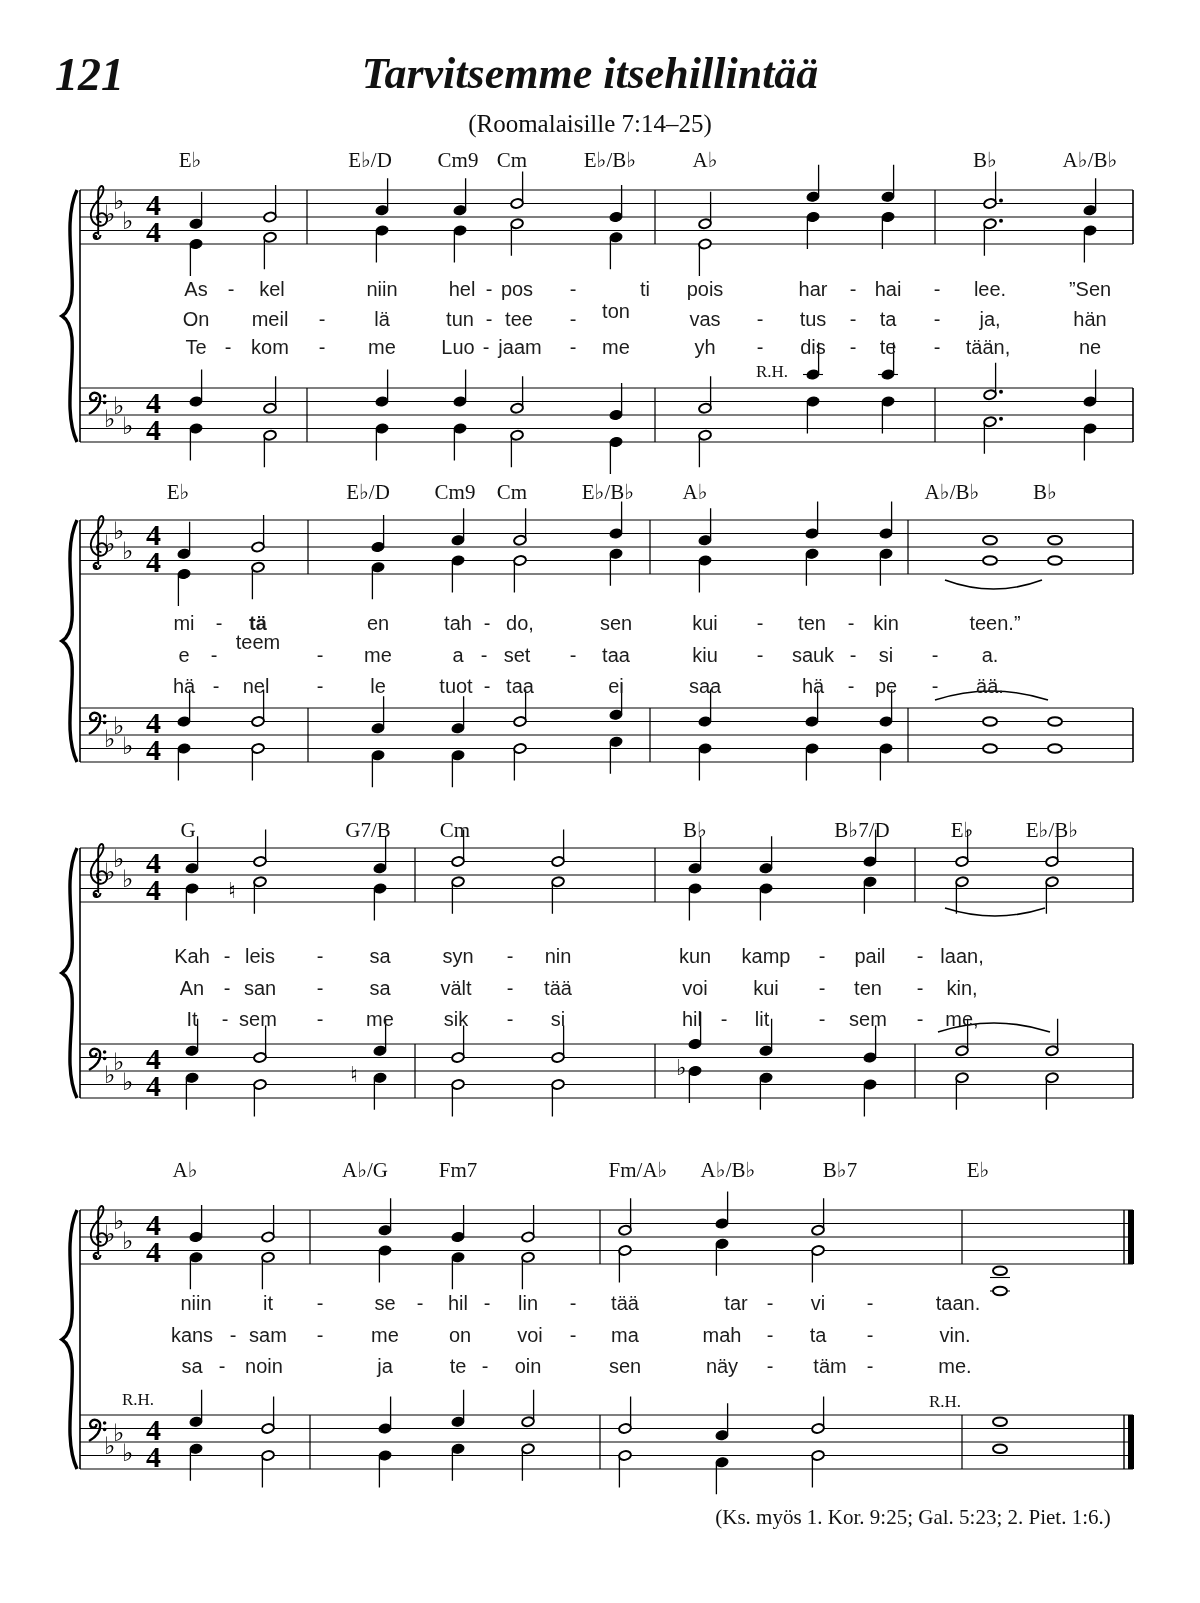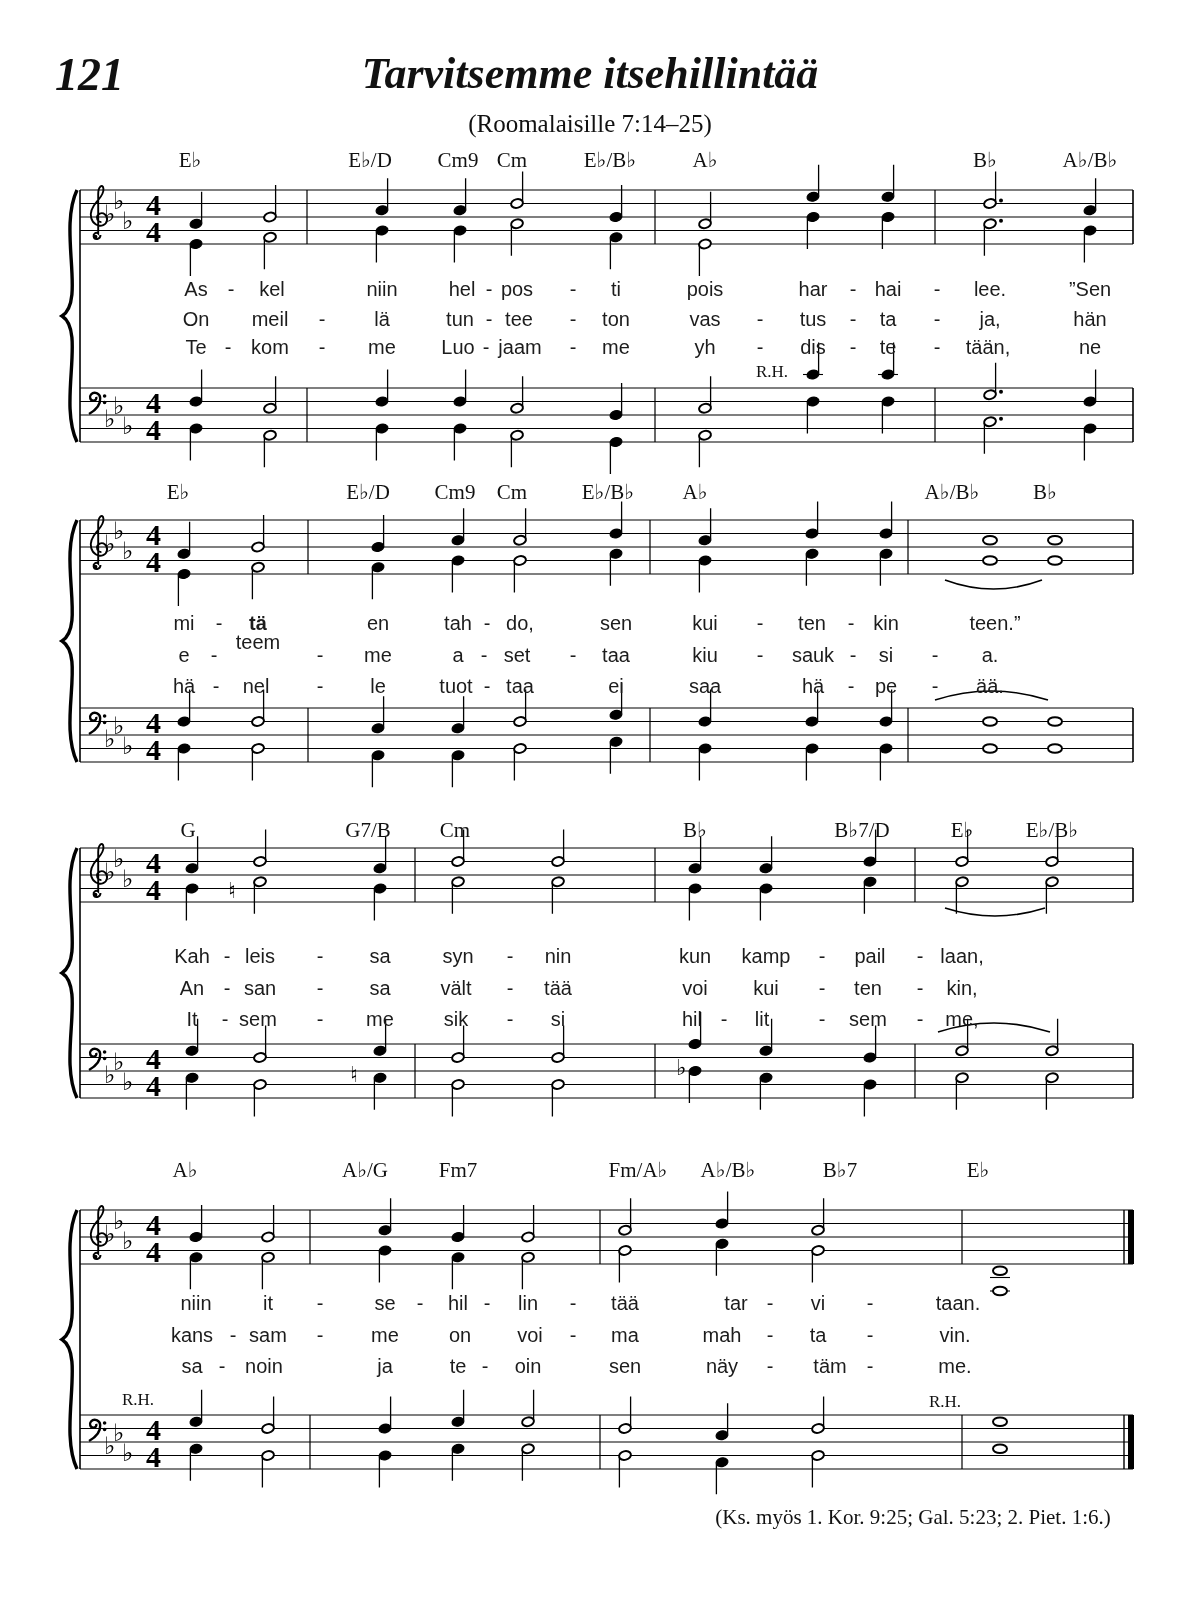--- a/index.html
+++ b/index.html
@@ -530,37 +530,37 @@
         <div class="chord" style="left: 1090px; top: 148px;">A♭/B♭</div>
         <div class="mark" style="left: 772px; top: 362px;">R.H.</div>
         <div class="lyr" style="left: 196px; top: 278px;">As</div>
         <div class="lyr" style="left: 231px; top: 278px;">-</div>
         <div class="lyr" style="left: 272px; top: 278px;">kel</div>
         <div class="lyr" style="left: 382px; top: 278px;">niin</div>
         <div class="lyr" style="left: 462px; top: 278px;">hel</div>
         <div class="lyr" style="left: 489px; top: 278px;">-</div>
         <div class="lyr" style="left: 517px; top: 278px;">pos</div>
         <div class="lyr" style="left: 573px; top: 278px;">-</div>
-        <div class="lyr" style="left: 616px; top: 278px;">ti</div>
+        <div class="lyr" style="left: 645px; top: 278px;">ti</div>
         <div class="lyr" style="left: 705px; top: 278px;">pois</div>
         <div class="lyr" style="left: 813px; top: 278px;">har</div>
         <div class="lyr" style="left: 853px; top: 278px;">-</div>
         <div class="lyr" style="left: 888px; top: 278px;">hai</div>
         <div class="lyr" style="left: 937px; top: 278px;">-</div>
         <div class="lyr" style="left: 990px; top: 278px;">lee.</div>
         <div class="lyr" style="left: 1090px; top: 278px;">”Sen</div>
         <div class="lyr" style="left: 196px; top: 308px;">On</div>
         <div class="lyr" style="left: 270px; top: 308px;">meil</div>
         <div class="lyr" style="left: 322px; top: 308px;">-</div>
         <div class="lyr" style="left: 382px; top: 308px;">lä</div>
         <div class="lyr" style="left: 460px; top: 308px;">tun</div>
         <div class="lyr" style="left: 489px; top: 308px;">-</div>
         <div class="lyr" style="left: 519px; top: 308px;">tee</div>
         <div class="lyr" style="left: 573px; top: 308px;">-</div>
-        <div class="lyr" style="left: 616px; top: 308px;">ton</div>
+        <div class="lyr" style="left: 616px; top: 300px;">ton</div>
         <div class="lyr" style="left: 705px; top: 308px;">vas</div>
         <div class="lyr" style="left: 760px; top: 308px;">-</div>
         <div class="lyr" style="left: 813px; top: 308px;">tus</div>
         <div class="lyr" style="left: 853px; top: 308px;">-</div>
         <div class="lyr" style="left: 888px; top: 308px;">ta</div>
         <div class="lyr" style="left: 937px; top: 308px;">-</div>
         <div class="lyr" style="left: 990px; top: 308px;">ja,</div>
         <div class="lyr" style="left: 1090px; top: 308px;">hän</div>
         <div class="lyr" style="left: 196px; top: 336px;">Te</div>
         <div class="lyr" style="left: 228px; top: 336px;">-</div>

